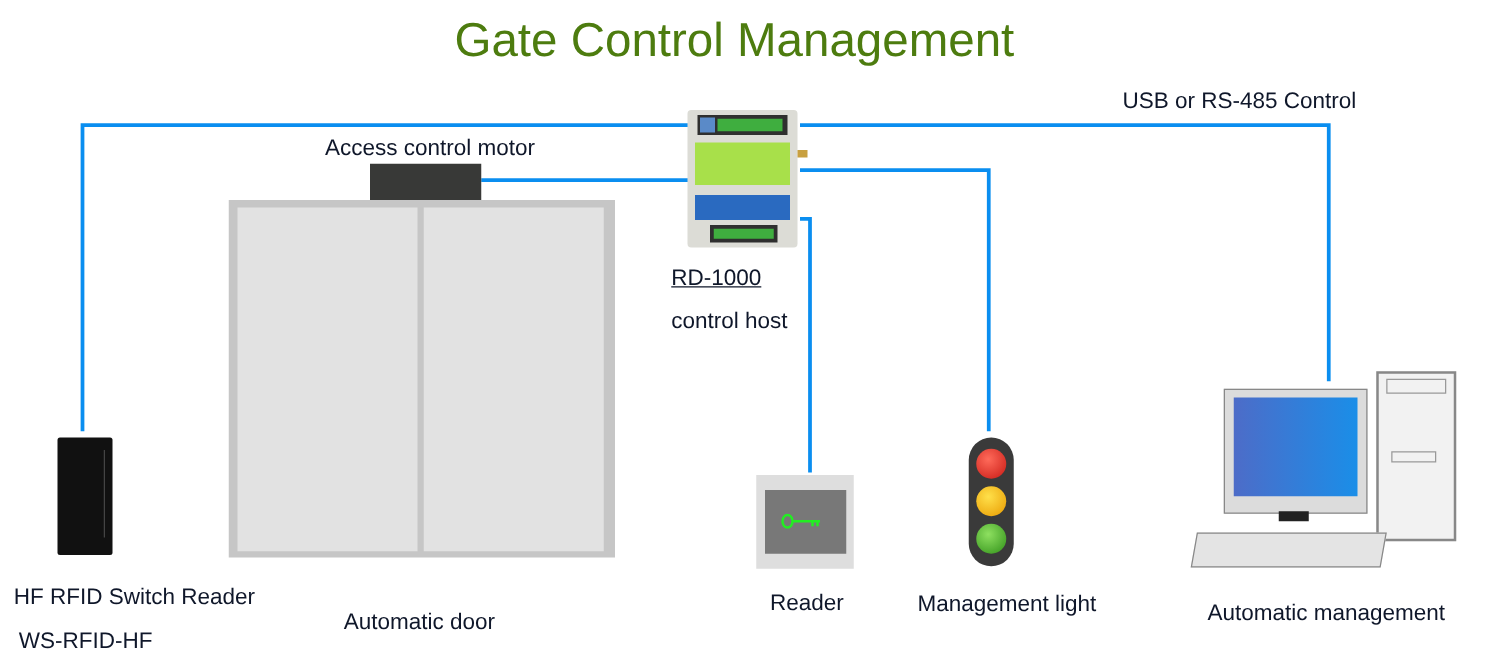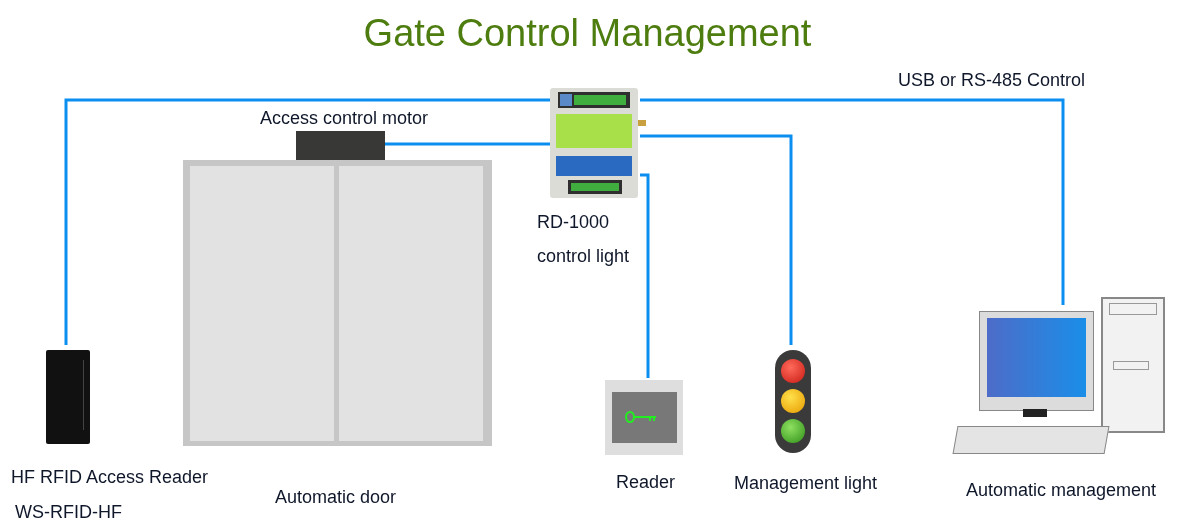--- a/index.html
+++ b/index.html
@@ -37,34 +37,34 @@
     <div class="abs" style="left:16px;top:3px;width:52px;height:10px;background:#3fae3f;"></div>
     <div class="abs" style="left:2px;top:2px;width:12px;height:12px;background:#5a8ac8;"></div>
   </div>
   <div class="abs" style="left:6px;top:26px;width:76px;height:34px;background:#a8e04a;"></div>
   <div class="abs" style="left:6px;top:68px;width:76px;height:20px;background:#2a6ac0;"></div>
   <div class="abs" style="left:18px;top:92px;width:54px;height:14px;background:#2f2f2f;">
     <div class="abs" style="left:3px;top:3px;width:48px;height:8px;background:#3fae3f;"></div>
   </div>
   <div class="abs" style="left:88px;top:32px;width:8px;height:6px;background:#c8a040;"></div>
 </div>
-<div class="abs label" style="left:537px;top:212px;">RD-1000</div>
-<div class="abs label" style="left:537px;top:246px;">control light</div>
+<div class="abs label" style="left:537px;top:212px;text-decoration:underline;">RD-1000</div>
+<div class="abs label" style="left:537px;top:246px;">control host</div>
 
 <div class="abs label" style="left:260px;top:108px;">Access control motor</div>
 <div class="abs motor"></div>
 
 <div class="abs door">
   <div class="panel" style="left:7px;"></div>
   <div class="panel" style="left:156px;"></div>
 </div>
 <div class="abs label" style="left:275px;top:487px;">Automatic door</div>
 
 <div class="abs reader"></div>
-<div class="abs label" style="left:11px;top:467px;">HF RFID Access Reader</div>
+<div class="abs label" style="left:11px;top:467px;">HF RFID Switch Reader</div>
 <div class="abs label" style="left:15px;top:502px;text-align:center;">WS-RFID-HF</div>
 
 <div class="abs switch">
   <div class="inner">
     <svg width="65" height="51">
       <ellipse cx="18" cy="25" rx="4" ry="5" fill="none" stroke="#22ee22" stroke-width="2"></ellipse>
       <line x1="22" y1="25" x2="44" y2="25" stroke="#22ee22" stroke-width="2"></line>
       <line x1="38" y1="25" x2="38" y2="29" stroke="#22ee22" stroke-width="2"></line>
       <line x1="42" y1="25" x2="42" y2="29" stroke="#22ee22" stroke-width="2"></line>
     </svg>

